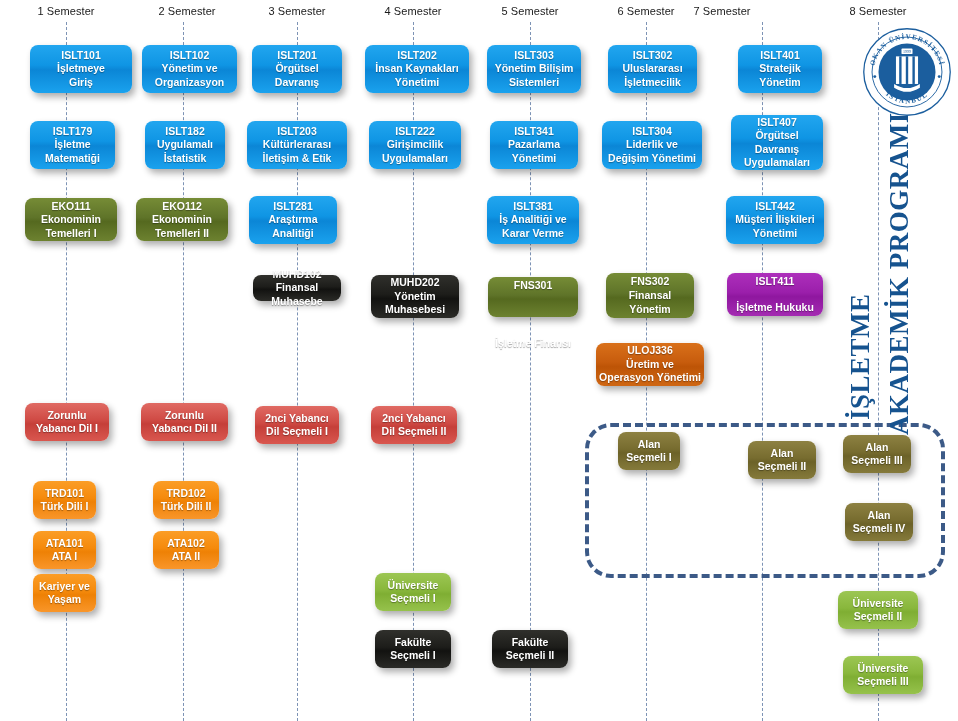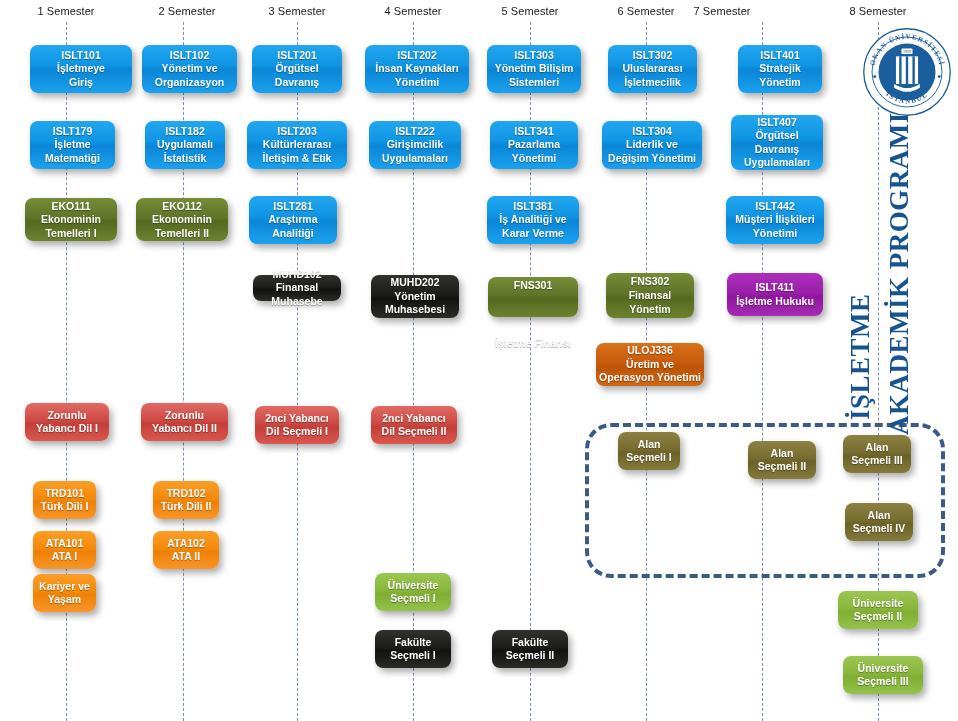--- a/index.html
+++ b/index.html
@@ -23,21 +23,21 @@
        padding:2px 21px;box-sizing:border-box;
        text-shadow:0 1px 1px rgba(0,0,0,.35);}
   .box .ln{display:block;white-space:nowrap;}
 
   .c-blue  {background:linear-gradient(180deg,#22a6ef 0%,#0f95e4 42%,#0b86d6 52%,#1aa2ee 100%);}
   .c-olive {background:linear-gradient(180deg,#768c36 0%,#5f7429 45%,#55691f 55%,#6d8230 100%);justify-content:space-between;}
   .c-black {background:linear-gradient(180deg,#30302c 0%,#1d1d1a 45%,#121210 55%,#2b2b27 100%);}
   .c-red   {background:linear-gradient(180deg,#e06a63 0%,#cf4a44 45%,#c53f39 55%,#d9574f 100%);}
   .c-orange{background:linear-gradient(180deg,#fb9d26 0%,#f58a0c 45%,#ee8105 55%,#f9962a 100%);}
   .c-orange2{background:linear-gradient(180deg,#d9701a 0%,#c75c0d 45%,#bd5406 55%,#cf6714 100%);}
-  .c-purple{background:linear-gradient(180deg,#ad2fbb 0%,#9b1fab 45%,#8f179f 55%,#a42cb2 100%);}
+  .c-purple{background:linear-gradient(180deg,#ad2fbb 0%,#9b1fab 45%,#8f179f 55%,#a42cb2 100%);justify-content:space-between;}
   .c-khaki {background:linear-gradient(180deg,#8d8142 0%,#776c2f 45%,#6c6228 55%,#857a3b 100%);}
   .c-lgreen{background:linear-gradient(180deg,#9cc653 0%,#89b73c 45%,#7fae33 55%,#96c24c 100%);}
 
   
   .group-frame{position:absolute;border:4px dashed #3c5a87;
                border-radius:26px;box-sizing:border-box;}
 
   
   .vtitle{position:absolute;color:#16538f;font-weight:bold;
           font-family:"Liberation Serif","DejaVu Serif",serif;

